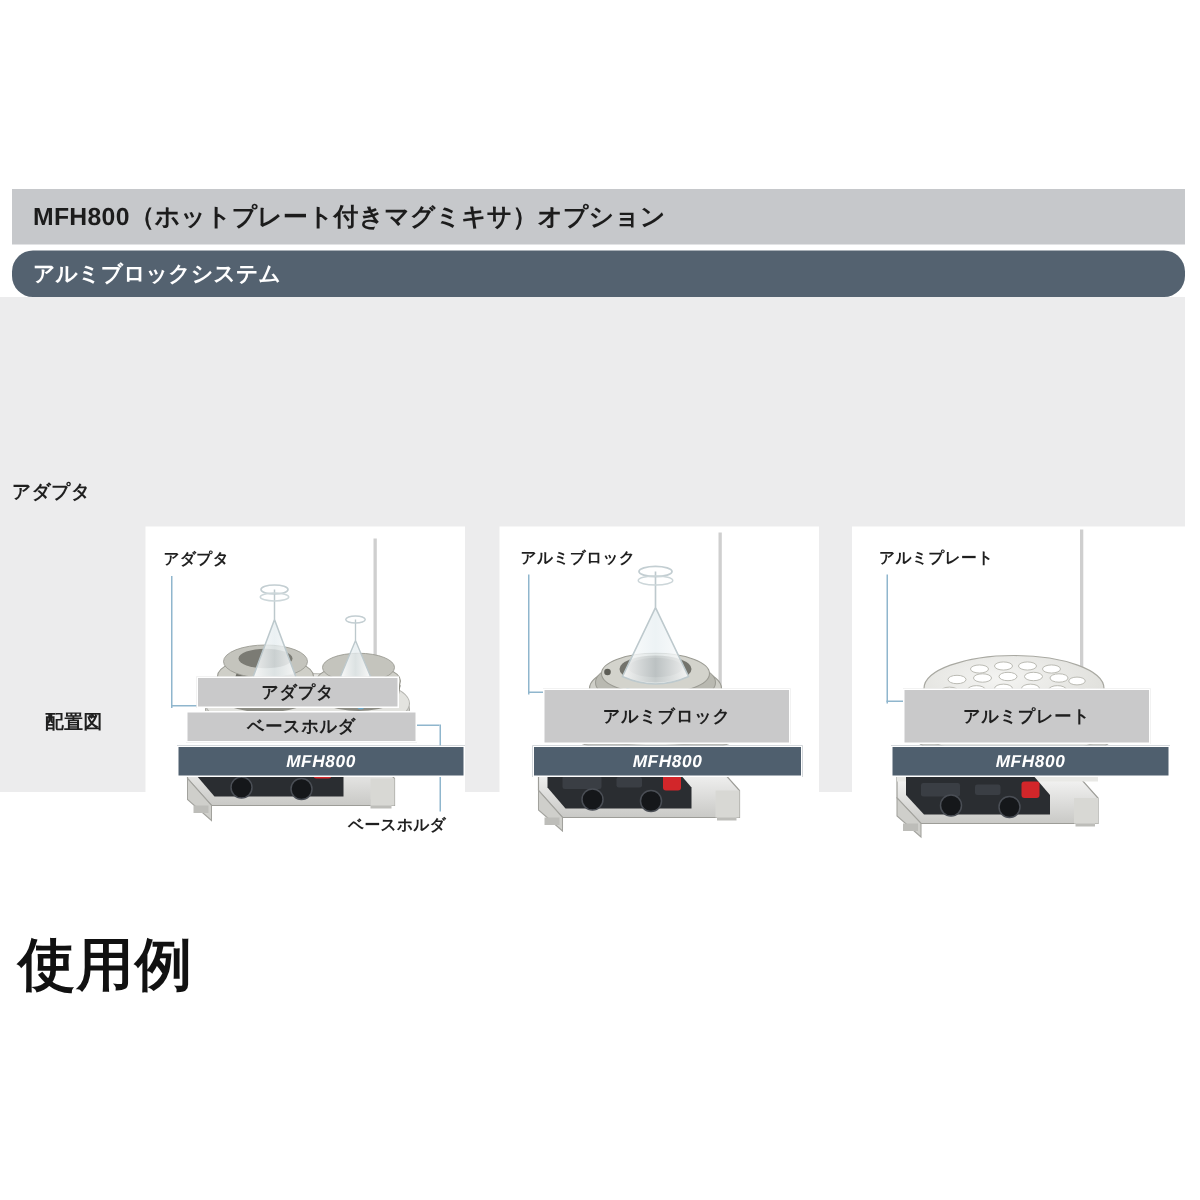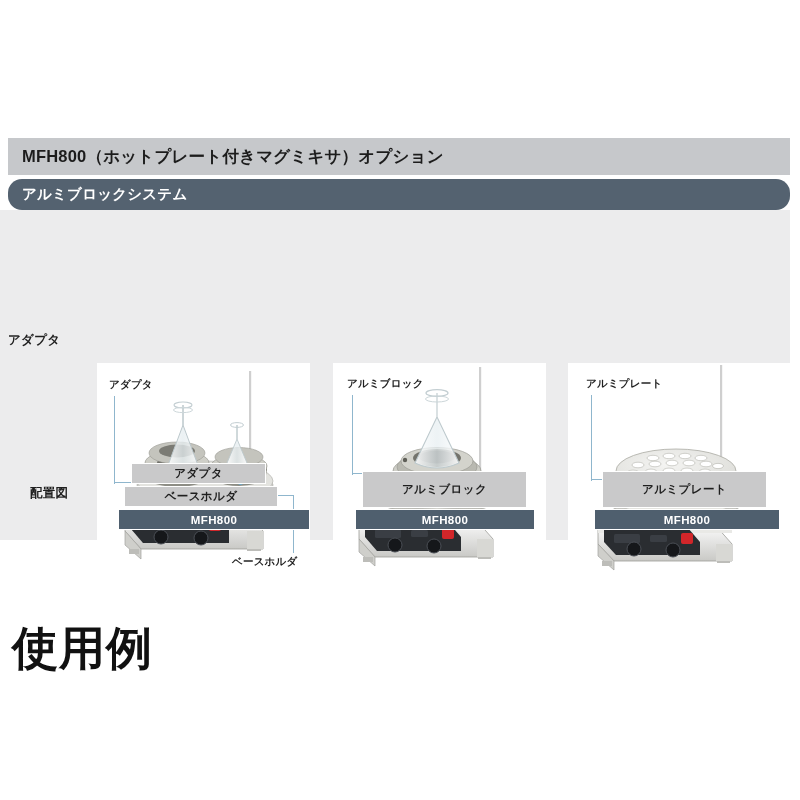--- a/index.html
+++ b/index.html
@@ -13,21 +13,21 @@
     position: relative;
     font-family: "Liberation Sans", "DejaVu Sans", sans-serif;
     overflow: hidden;
     color: #1a1a1a;
   }
 
   
   #catalog-sheet {
     position: absolute;
     left: 0;
-    top: 138px;
+    top: 126px;
     width: 717px;
     height: 402px;
   }
 
   .header-bar {
     position: absolute;
     left: 8px;
     top: 0;
     width: 782px;
     height: 37px;
@@ -135,28 +135,29 @@
   }
   .bar-grey {
     background: #c9c9ca;
     color: #1f1f1f;
     border: 1px solid #ffffff;
   }
   .bar-dark {
     background: #4f5f6e;
     color: #ffffff;
     border: 1px solid #ffffff;
+    font-style: italic;
   }
 
   
   #usage-heading {
     position: absolute;
     left: 12px;
     top: 618px;
-    font-size: 46px;
+    font-size: 38px;
     font-weight: bold;
     color: #111111;
     letter-spacing: 1px;
   }
 
   
   .photo-svg { position: absolute; left: 0; top: 0; }
 </style>
 </head>
 <body>

